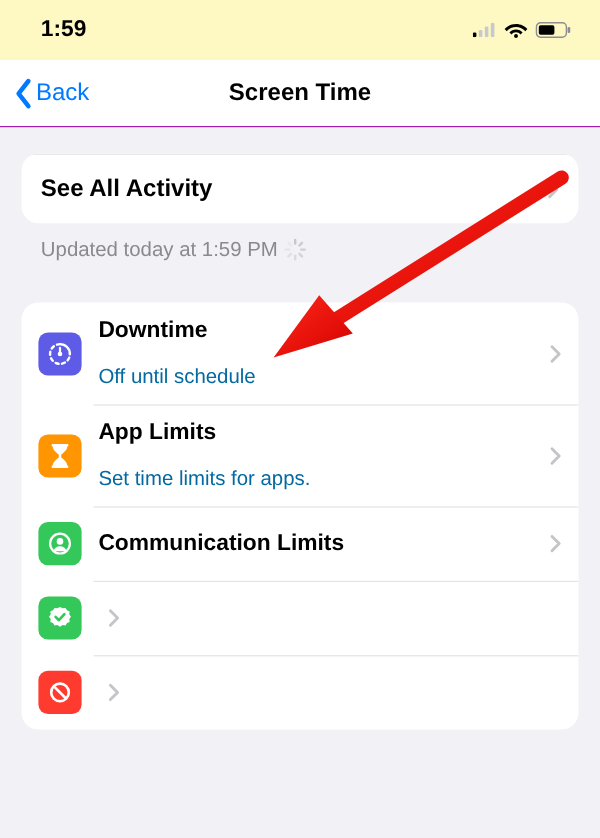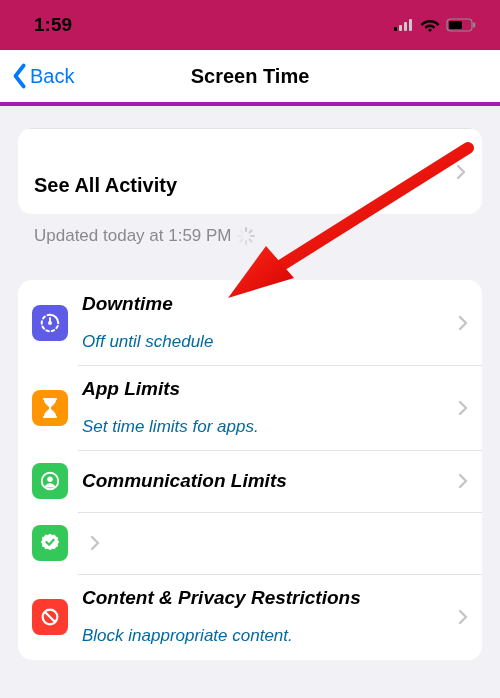--- a/index.html
+++ b/index.html
@@ -8,38 +8,38 @@
     font-family: -apple-system, 'Helvetica Neue', Helvetica, Arial, sans-serif;
     background: #f2f2f6;
     color: #000;
     position: relative;
     overflow: hidden;
   }
 
   
   .status-bar {
     height: 50px;
-    background: #be185d;
+    background: #fef9c3;
     display: flex;
     align-items: center;
     justify-content: space-between;
     padding: 0 24px 0 34px;
     font-size: 19px;
     font-weight: 600;
   }
   .status-right { display: flex; align-items: center; gap: 6px; }
 
   
   .nav-bar {
     height: 56px;
     background: #fff;
     display: flex;
     align-items: center;
     position: relative;
-    border-bottom: 4px solid #a21caf;
+    border-bottom: 1px solid #a21caf;
   }
   .nav-back {
     display: flex;
     align-items: center;
     color: #007aff;
     font-size: 20px;
     padding-left: 10px;
     cursor: pointer;
   }
   .nav-back svg { margin-right: 2px; }
@@ -71,41 +71,39 @@
   .activity-row {
     display: flex;
     align-items: center;
     justify-content: space-between;
     padding: 17px 16px 17px 16px;
     cursor: pointer;
   }
   .activity-row .label {
     font-size: 20px;
     font-weight: 600;
-    margin-top: 28px;
   }
 
   
   .updated-row {
     display: flex;
     align-items: center;
     padding: 12px 4px 0 16px;
     color: #8a8a8e;
     font-size: 17px;
     gap: 4px;
   }
 
   
   .row {
     display: flex;
     align-items: center;
     padding: 13px 14px 13px 14px;
     cursor: pointer;
     position: relative;
-    font-style: italic;
   }
   .row + .row::before {
     content: "";
     position: absolute;
     left: 60px; right: 0; top: 0;
     height: 1px;
     background: #e3e3e7;
   }
   .row .icon-sq {
     width: 36px; height: 36px;
@@ -264,24 +262,20 @@
       </svg>
     </div>
 
     <div class="row">
       <div class="icon-sq ic-red">
         <svg width="22" height="22" viewBox="0 0 24 24" fill="none">
           <circle cx="12" cy="12" r="8" stroke="#fff" stroke-width="2.4"></circle>
           <line x1="6.5" y1="6.5" x2="17.5" y2="17.5" stroke="#fff" stroke-width="2.4"></line>
         </svg>
       </div>
-      <div class="texts">
-        <div class="title">Content &amp; Privacy Restrictions</div>
-        <div class="sub">Block inappropriate content.</div>
-      </div>
       <svg class="chev" width="10" height="16" viewBox="0 0 10 16">
         <polyline points="2,2 8,8 2,14" fill="none" stroke="#c5c5c9" stroke-width="2.4" stroke-linecap="round" stroke-linejoin="round"></polyline>
       </svg>
     </div>
 
   </div>
 </div>
 
 <svg class="arrow-annot" style="left:210px; top:130px;" width="280" height="190" viewBox="0 0 280 190">
   <defs>

